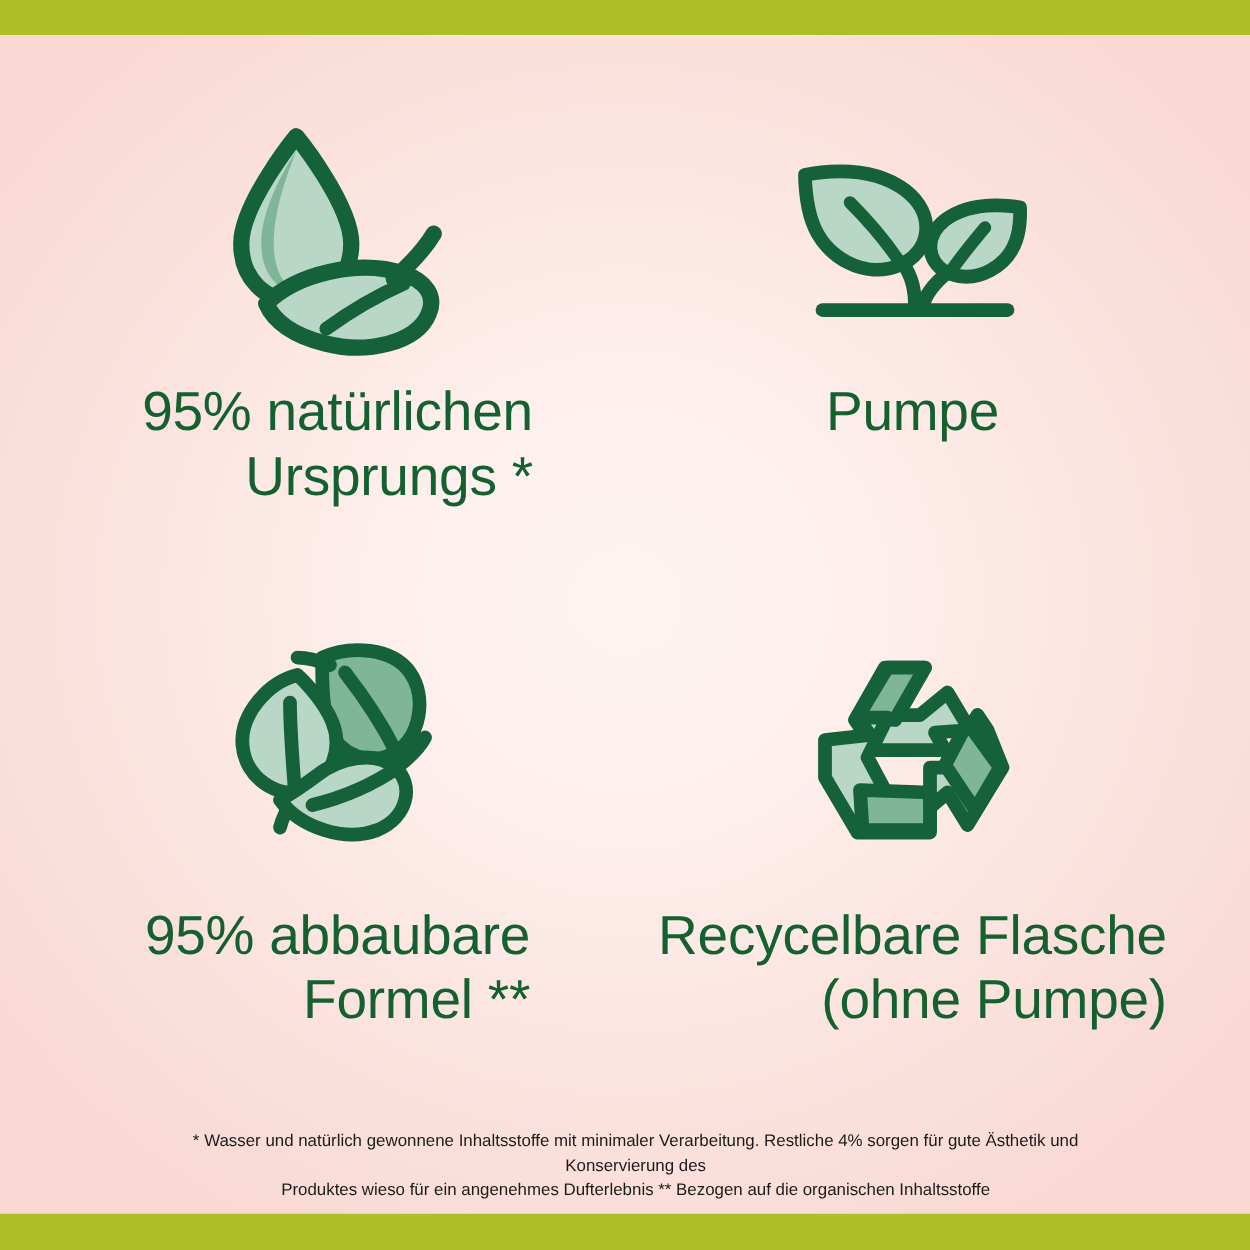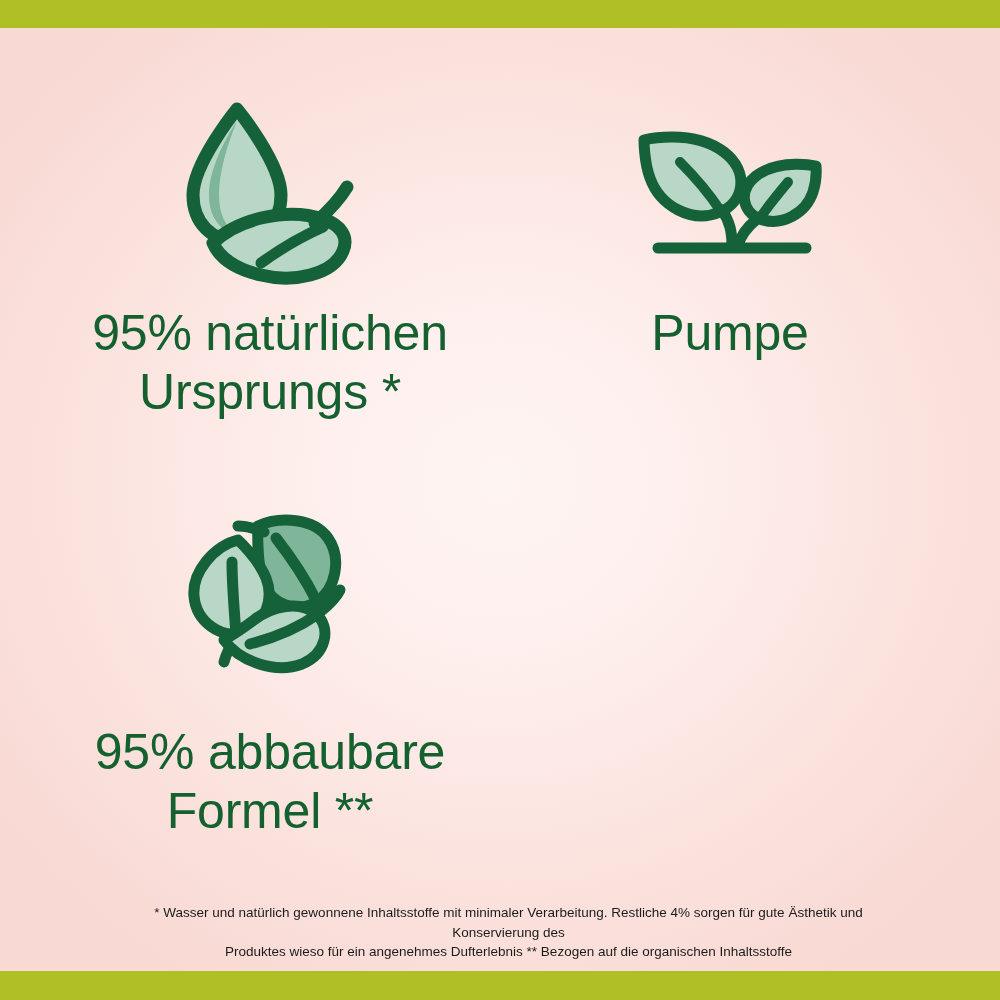--- a/index.html
+++ b/index.html
@@ -57,23 +57,23 @@
     height:200px;
     display:flex;
     align-items:center;
     justify-content:center;
   }
   .cell-icon svg { display:block; }
 
   .cell-label {
     margin-top:16px;
     color:#14602F;
-    font-size:50px;
+    font-size:44px;
     line-height:1.18;
-    text-align:center;
+    text-align:right;
     font-weight:400;
     letter-spacing:-0.2px;
     white-space:pre-line;
   }
 
   
   .row2 .cell-icon { height:205px; }
   .row2 .cell-label { margin-top:24px; }
 
   
@@ -160,20 +160,39 @@
               <path d="M70 134 C94 128 118 118 138 104" fill="none"></path>
               <path d="M140 102 C150 94 156 88 160 80" fill="none"></path>
             </g>
           </g>
         </svg>
       </div>
       <div class="cell-label">95% abbaubare
 Formel **</div>
     </div>
 
+    <div class="cell row2">
+      <div class="cell-icon">
+        <svg width="180" height="165" viewBox="0 0 180 165">
+          <g stroke="#15613A" stroke-width="11" stroke-linejoin="round" stroke-linecap="round">
+
+            <path d="M44 62 L68 20 L100 20 L78 58 L96 58 L118 40 L136 70 L108 72 L116 86 L84 86 L60 86 Z" fill="#B9D7C7"></path>
+            <path d="M46 60 L70 20 L100 20 L76 62 Z" fill="#7FB598"></path>
+
+            <path d="M20 78 L56 74 L46 60 L70 60 L54 92 L70 122 L104 122 L104 152 L46 152 L20 108 Z" fill="#B9D7C7"></path>
+            <path d="M48 118 L104 120 L104 150 L50 150 Z" fill="#7FB598"></path>
+
+            <path d="M150 70 L162 100 L134 146 L118 120 L104 132 L104 100 L136 100 L126 84 L142 58 Z" fill="#B9D7C7"></path>
+            <path d="M134 64 L160 100 L140 134 L116 98 Z" fill="#7FB598"></path>
+          </g>
+        </svg>
+      </div>
+      <div class="cell-label">Recycelbare Flasche
+(ohne Pumpe)</div>
+    </div>
 
   </div>
 
   <div class="footnote">* Wasser und natürlich gewonnene Inhaltsstoffe mit minimaler Verarbeitung. Restliche 4% sorgen für gute Ästhetik und Konservierung des
 Produktes wieso für ein angenehmes Dufterlebnis ** Bezogen auf die organischen Inhaltsstoffe</div>
 
   <div class="bar bar-bottom"></div>
 
 </div>
 

